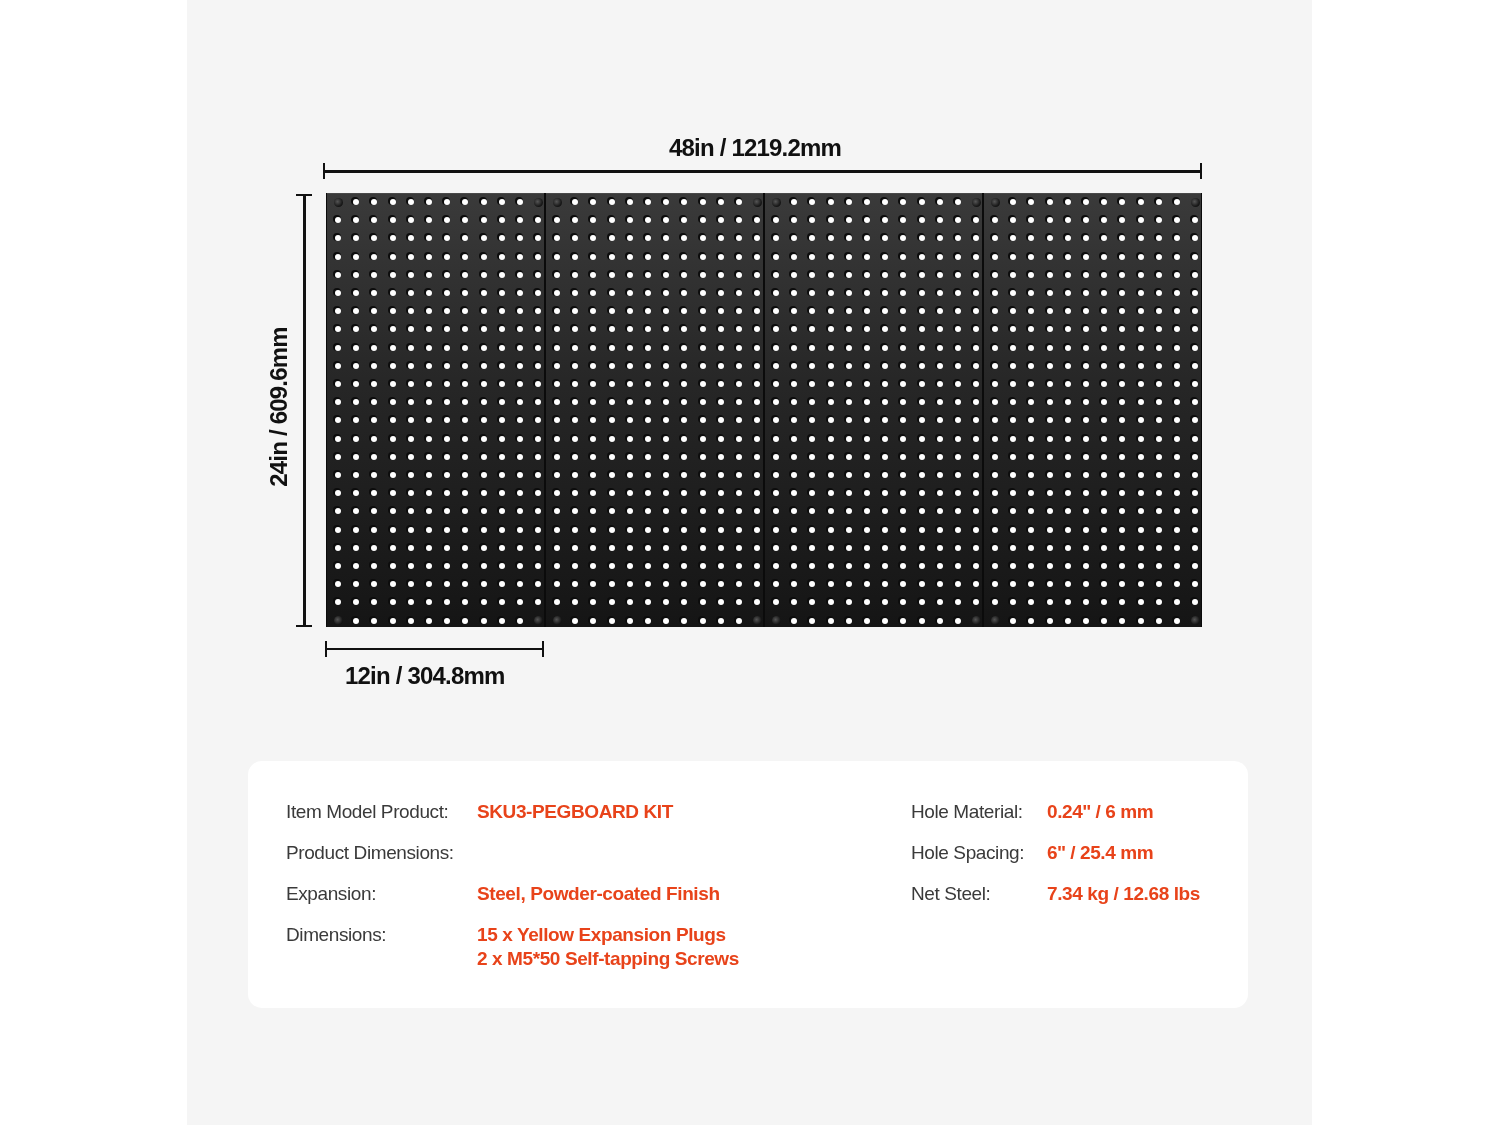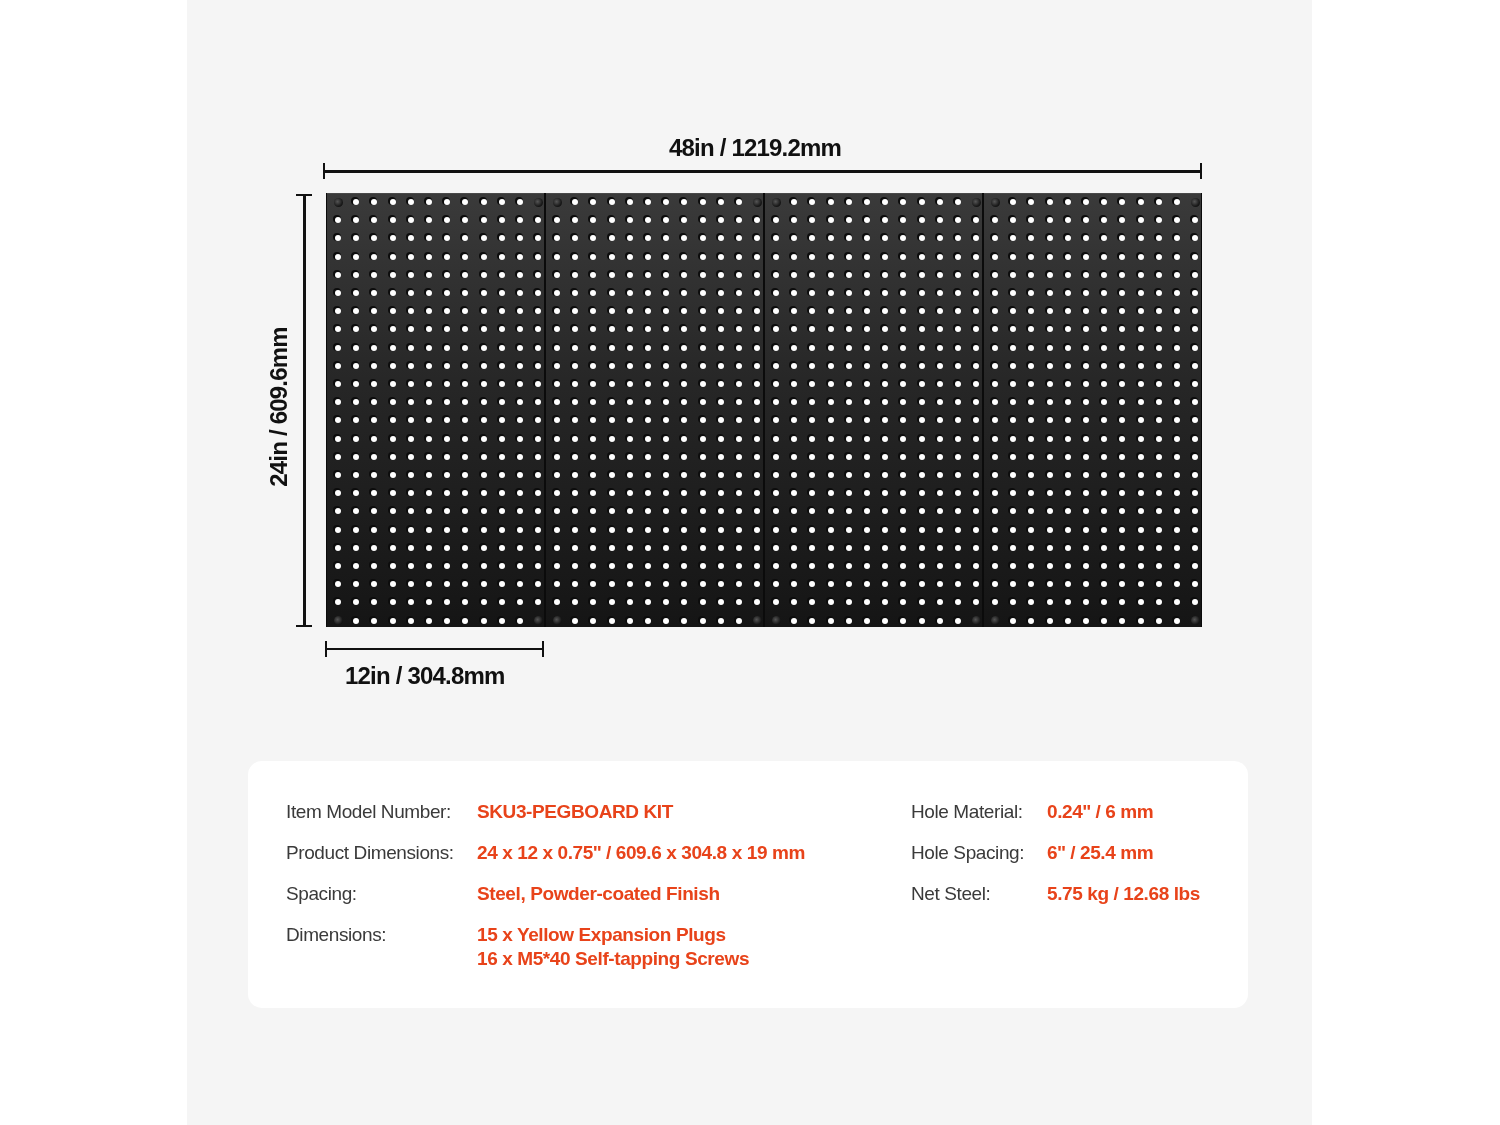--- a/index.html
+++ b/index.html
@@ -1225,34 +1225,33 @@
       <div class="screw" style="left: 206.7px; top: 423.1px;"></div>
     </div>
   </div>
 
 <div class="hline" style="left:326px; top:648px; width:218px; height:2px;"></div>
 <div class="cap-v" style="left:325px; top:641px;"></div>
 <div class="cap-v" style="left:542px; top:641px;"></div>
 <div class="dim-label" style="left:345px; top:662px;">12in / 304.8mm</div>
 
 <div class="card">
-  <div class="row k" style="left:38px; top:40px;">Item Model Number:</div>
+  <div class="row k" style="left:38px; top:40px;">Item Model Product:</div>
   <div class="row v" style="left:229px; top:40px;">SKU3-PEGBOARD KIT</div>
 
   <div class="row k" style="left:38px; top:81px;">Product Dimensions:</div>
-  <div class="row v" style="left:229px; top:81px;">24 x 12 x 0.75'' / 609.6 x 304.8 x 19 mm</div>
-
-  <div class="row k" style="left:38px; top:122px;">Spacing:</div>
+
+  <div class="row k" style="left:38px; top:122px;">Expansion:</div>
   <div class="row v" style="left:229px; top:122px;">Steel, Powder-coated Finish</div>
 
   <div class="row k" style="left:38px; top:163px;">Dimensions:</div>
   <div class="row v" style="left:229px; top:163px;">15 x Yellow Expansion Plugs</div>
-  <div class="row v" style="left:229px; top:187px;">16 x M5*40 Self-tapping Screws</div>
+  <div class="row v" style="left:229px; top:187px;">2 x M5*50 Self-tapping Screws</div>
 
   <div class="row k" style="left:663px; top:40px;">Hole Material:</div>
   <div class="row v" style="left:799px; top:40px;">0.24'' / 6 mm</div>
 
   <div class="row k" style="left:663px; top:81px;">Hole Spacing:</div>
   <div class="row v" style="left:799px; top:81px;">6'' / 25.4 mm</div>
 
   <div class="row k" style="left:663px; top:122px;">Net Steel:</div>
-  <div class="row v" style="left:799px; top:122px;">5.75 kg / 12.68 lbs</div>
+  <div class="row v" style="left:799px; top:122px;">7.34 kg / 12.68 lbs</div>
 </div>
 
 </body></html>

